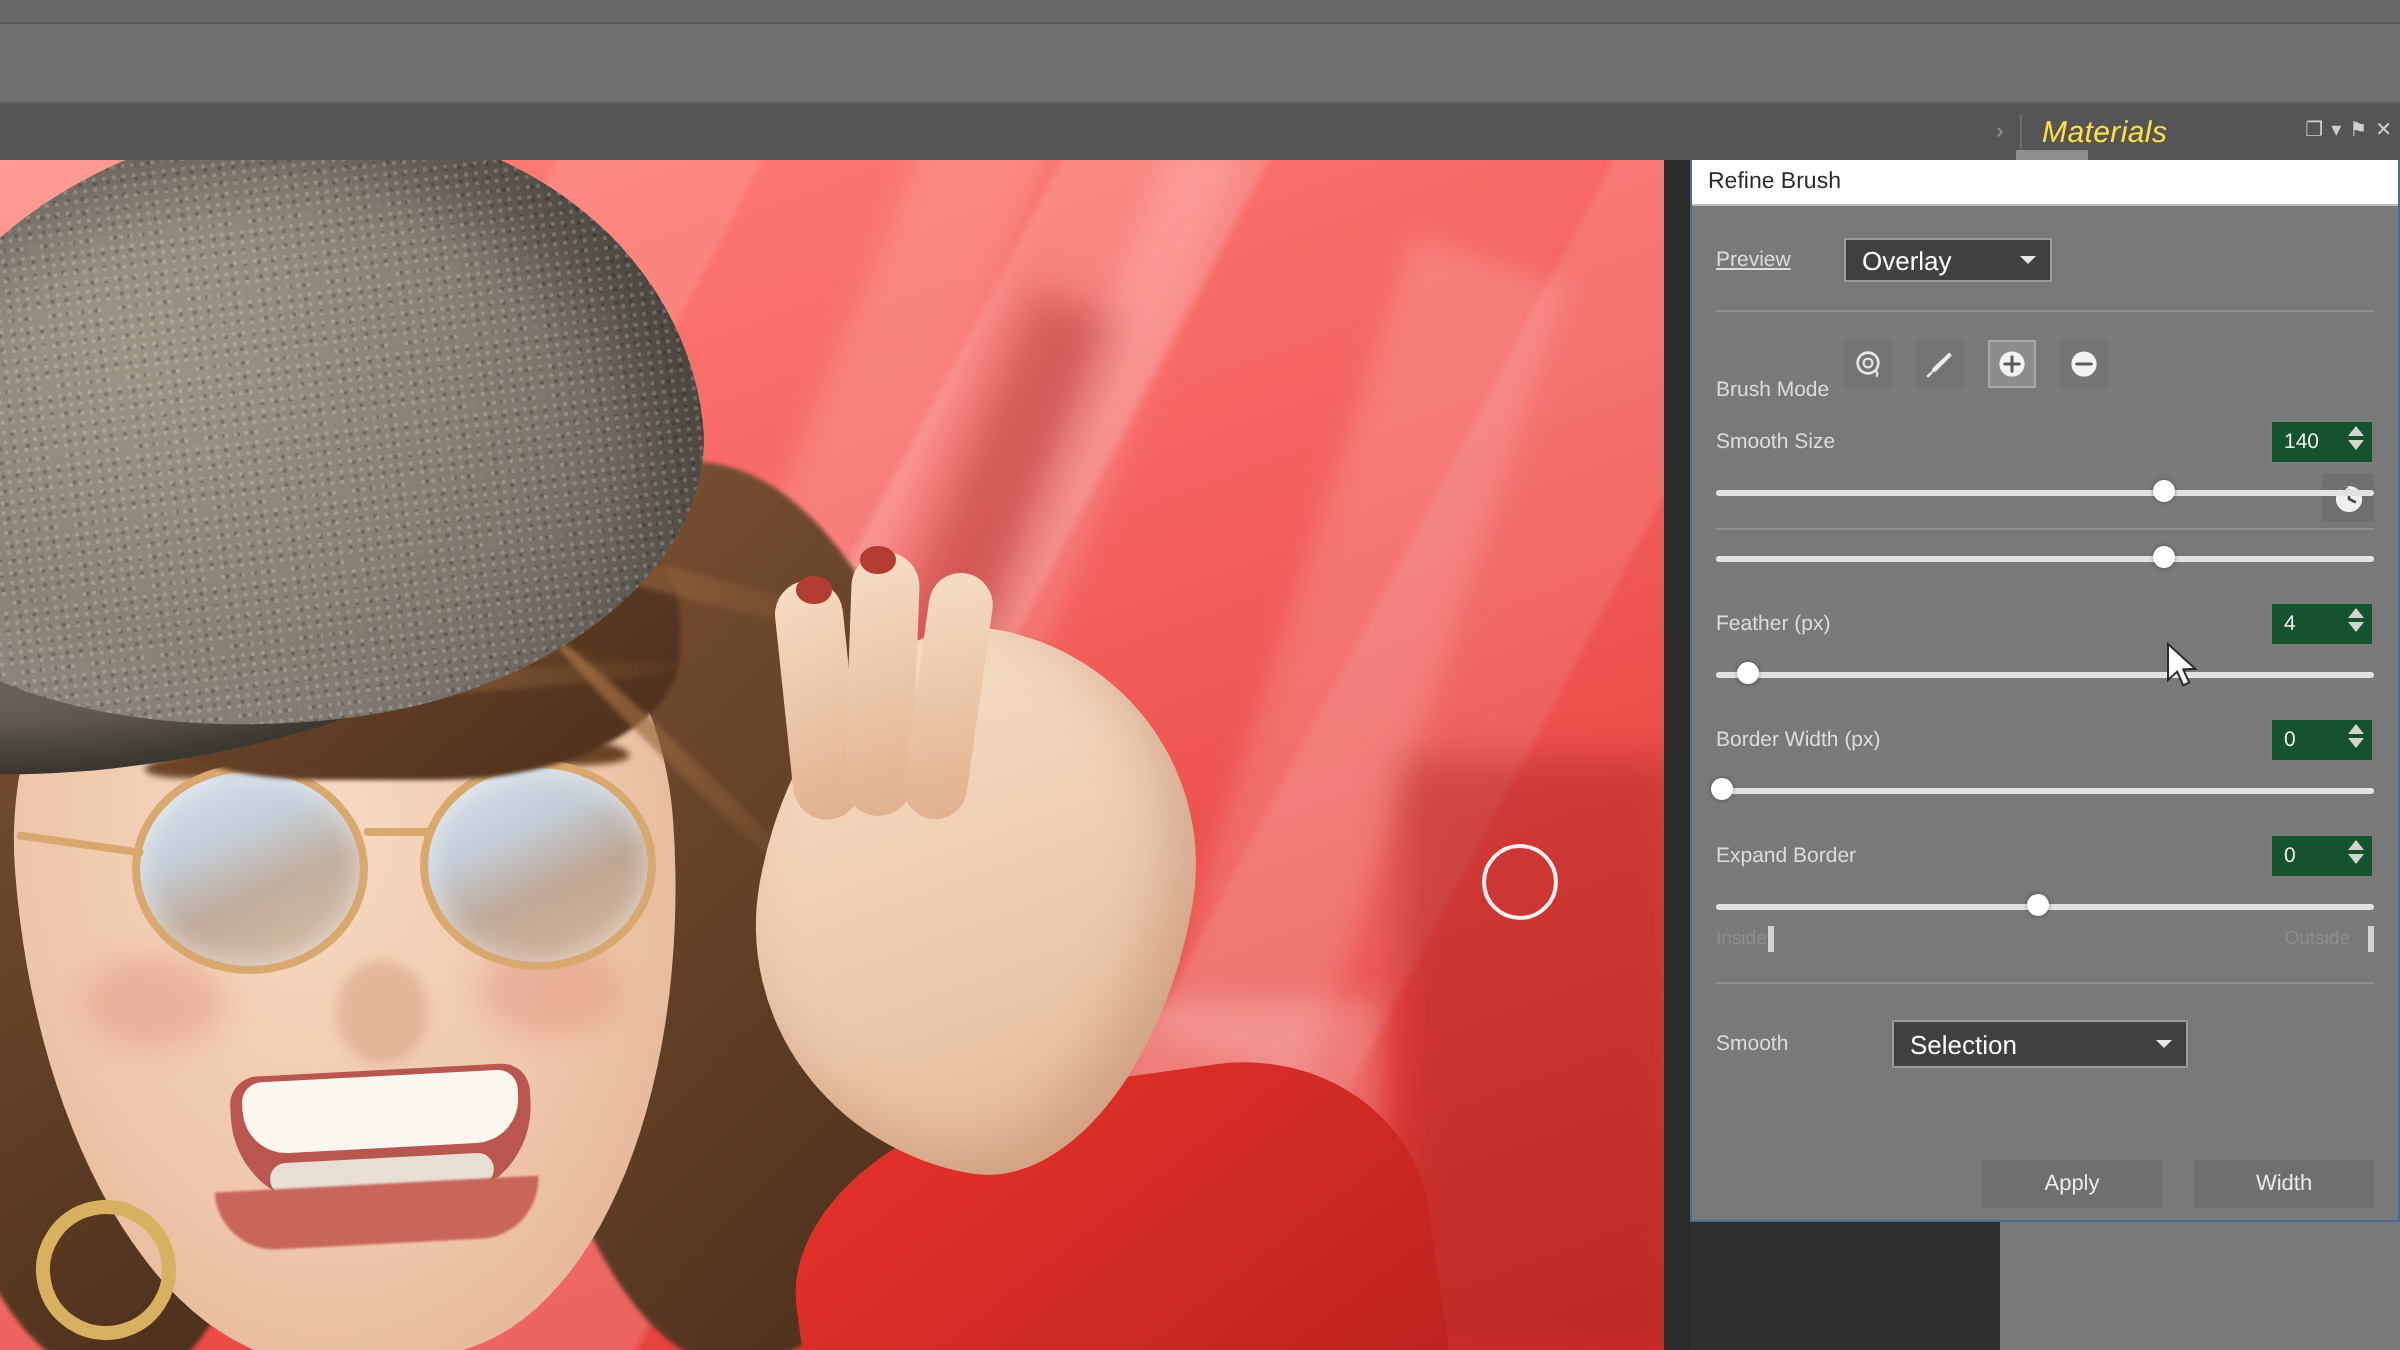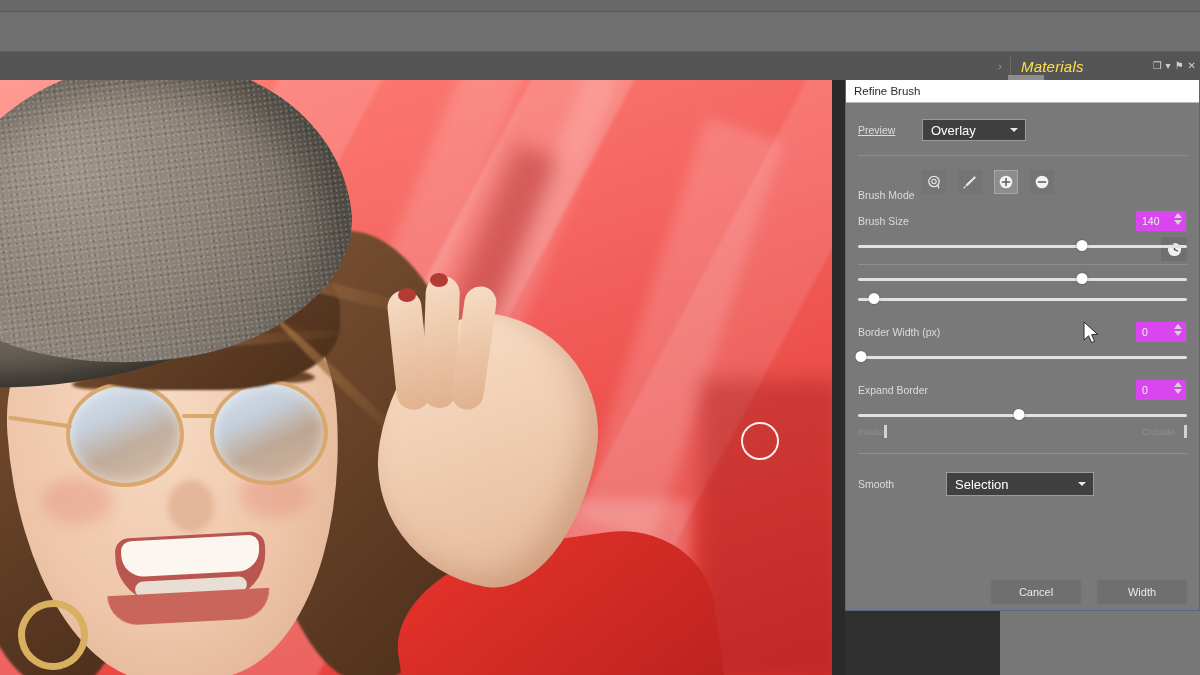--- a/index.html
+++ b/index.html
@@ -140,21 +140,21 @@
   .divider { height:1px; background:#8f8f8f; margin:14px 0 0 0; }
 
   .row-mode { margin-top:14px; height:24px; }
   .lbl-mode { width:58px;margin-top:26px; }
   .mode-btns { display:flex; gap:12px; margin-left:6px; }
   .mbtn { width:24px; height:24px; display:flex; align-items:center; justify-content:center;
     background:#747474; }
   .mbtn.sel { background:#8d8d8d; border:1px solid #a6a6a6; }
 
   .field-row { margin-top:16px; height:22px; justify-content:space-between; }
-  .spin { position:relative; width:52px; height:22px; background:#d946ef; border:1px solid #7c7c7c;
+  .spin { position:relative; width:52px; height:22px; background:#14532d; border:1px solid #7c7c7c;
     display:flex; align-items:center; padding-left:6px; color:#f0f0f0; font-size:10.5px; }
   .spin-arrows { position:absolute; right:4px; top:2px; display:flex; flex-direction:column; gap:2px; }
   .sp-up, .sp-dn { width:0; height:0; border-left:4px solid transparent; border-right:4px solid transparent; }
   .sp-up { border-bottom:5px solid #d4d4d4; }
   .sp-dn { border-top:5px solid #d4d4d4; }
 
   .slider { position:relative; height:12px; margin-top:8px; }
   .strack { position:absolute; left:0; right:0; top:5px; height:3px; background:#e2e2e2; border-radius:2px; }
   .sknob { position:absolute; top:0; width:11px; height:11px; background:#fff; border-radius:50%;
     transform:translateX(-50%); box-shadow:0 0 2px rgba(0,0,0,.4); }
@@ -312,21 +312,21 @@
           <div class="mbtn">
             <svg width="16" height="16" viewBox="0 0 16 16">
               <circle cx="8" cy="8" r="6.3" fill="#f2f2f2"></circle>
               <path d="M4.4 8 H11.6" stroke="#5a5a5a" stroke-width="1.6" stroke-linecap="round"></path>
             </svg>
           </div>
         </div>
       </div>
 
       <div class="row field-row">
-        <div class="lbl">Brush Size</div>
+        <div class="lbl">Smooth Size</div>
         <div class="spin">
           <span>140</span>
           <span class="spin-arrows">
             <span class="sp-up"></span>
             <span class="sp-dn"></span>
           </span>
         </div>
       </div>
       <div class="slider">
         <div class="strack"></div>
@@ -334,20 +334,30 @@
       </div>
 
       <div class="divider" style="margin-top:12px"></div>
 
 
       <div class="slider">
         <div class="strack"></div>
         <div class="sknob" id="k-smooth" style="left: 68%;"></div>
       </div>
 
+      <div class="row field-row">
+        <div class="lbl">Feather (px)</div>
+        <div class="spin">
+          <span>4</span>
+          <span class="spin-arrows">
+            <span class="sp-up"></span>
+            <span class="sp-dn"></span>
+          </span>
+        </div>
+      </div>
       <div class="slider">
         <div class="strack"></div>
         <div class="sknob" id="k-feather" style="left: 5%;"></div>
       </div>
 
       <div class="row field-row">
         <div class="lbl">Border Width (px)</div>
         <div class="spin">
           <span>0</span>
           <span class="spin-arrows">
@@ -387,21 +397,21 @@
 
       <div class="row row-output">
         <div class="lbl lbl-output">Smooth</div>
         <div class="dd dd-output">
           <span>Selection</span>
           <span class="dd-arrow"></span>
         </div>
       </div>
 
       <div class="btn-row">
-        <div class="btn">Cancel</div>
+        <div class="btn">Apply</div>
         <div class="btn">Width</div>
       </div>
 
     </div>
   </div>
 
   <svg class="mouse" viewBox="0 0 18 26">
     <path d="M1 1 L1 19 L5.6 14.8 L8.6 21.6 L11.6 20.3 L8.6 13.7 L14.6 13.4 Z" fill="#ffffff" stroke="#2b2b2b" stroke-width="1"></path>
   </svg>
 

